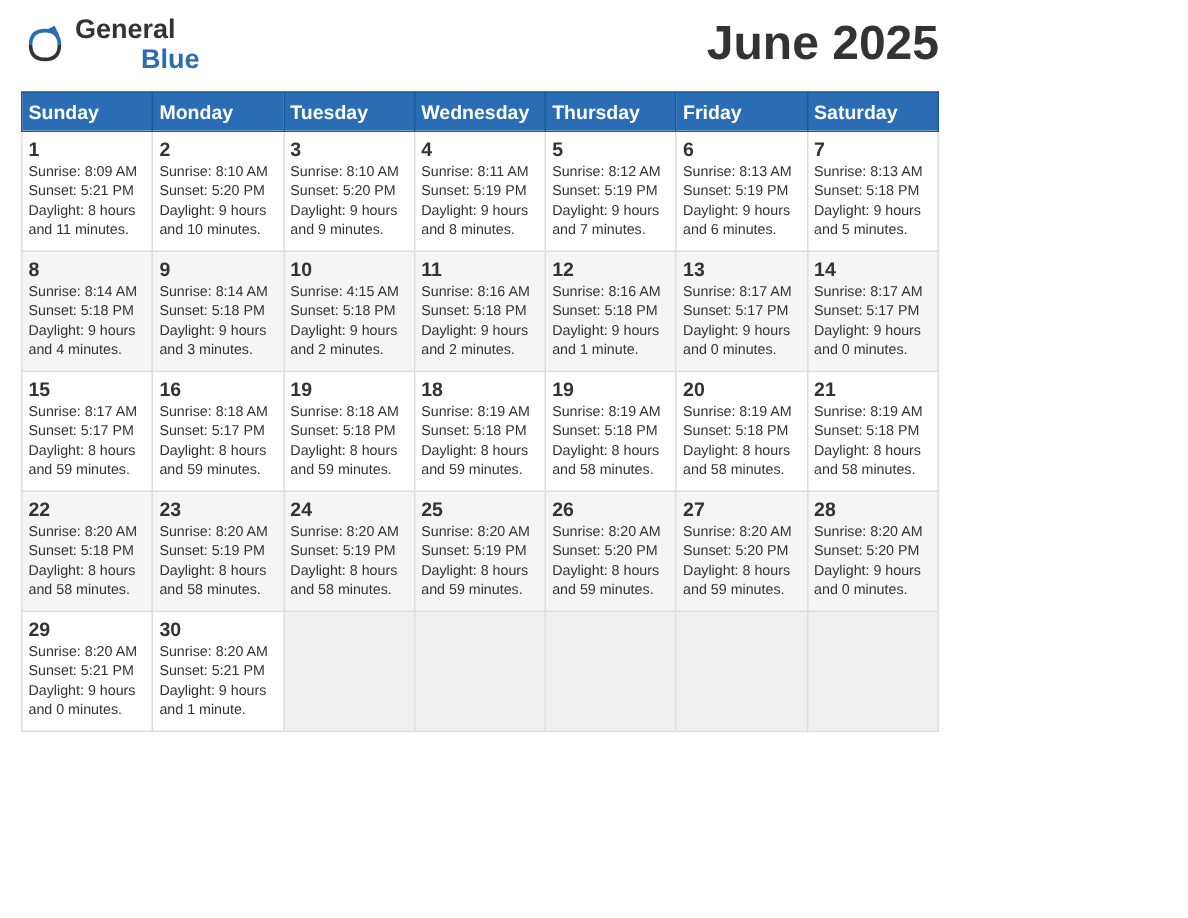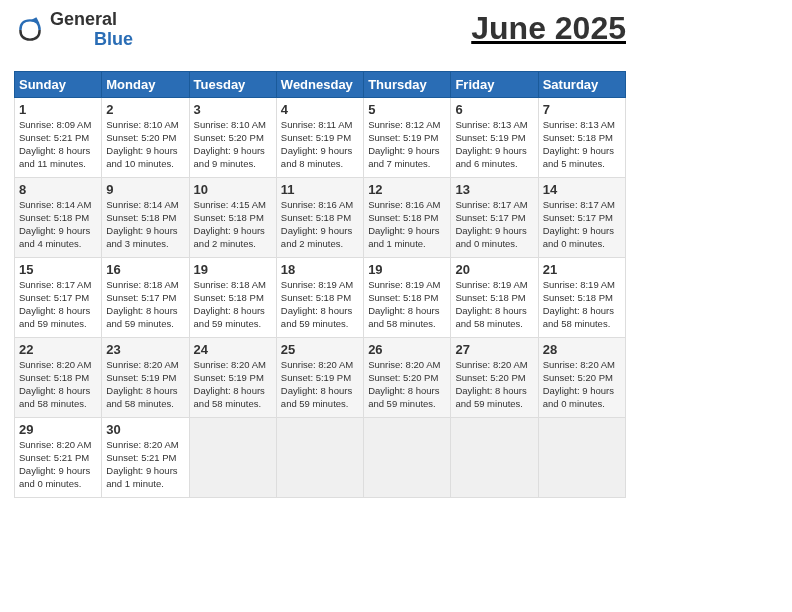--- a/index.html
+++ b/index.html
@@ -41,35 +41,34 @@
       color: #2a6db5;
       margin-left: 44px;
     }
     .logo-icon {
       width: 32px;
       height: 32px;
       margin-right: 4px;
     }
     .title-section {
       text-align: right;
-      text-decoration: underline;
     }
     .month-title {
       font-size: 32px;
       font-weight: bold;
       color: #333;
     }
     .location-title {
       font-size: 15px;
       color: #333;
     }
     .calendar-table {
       width: 100%;
       border-collapse: collapse;
-      margin-top: 21px;
+      margin-top: 11px;
     }
     .calendar-table th {
       background-color: #2a6db5;
       color: white;
       font-size: 13px;
       font-weight: bold;
       padding: 5px 4px;
       text-align: left;
       border: 1px solid #1a5a9a;
     }

